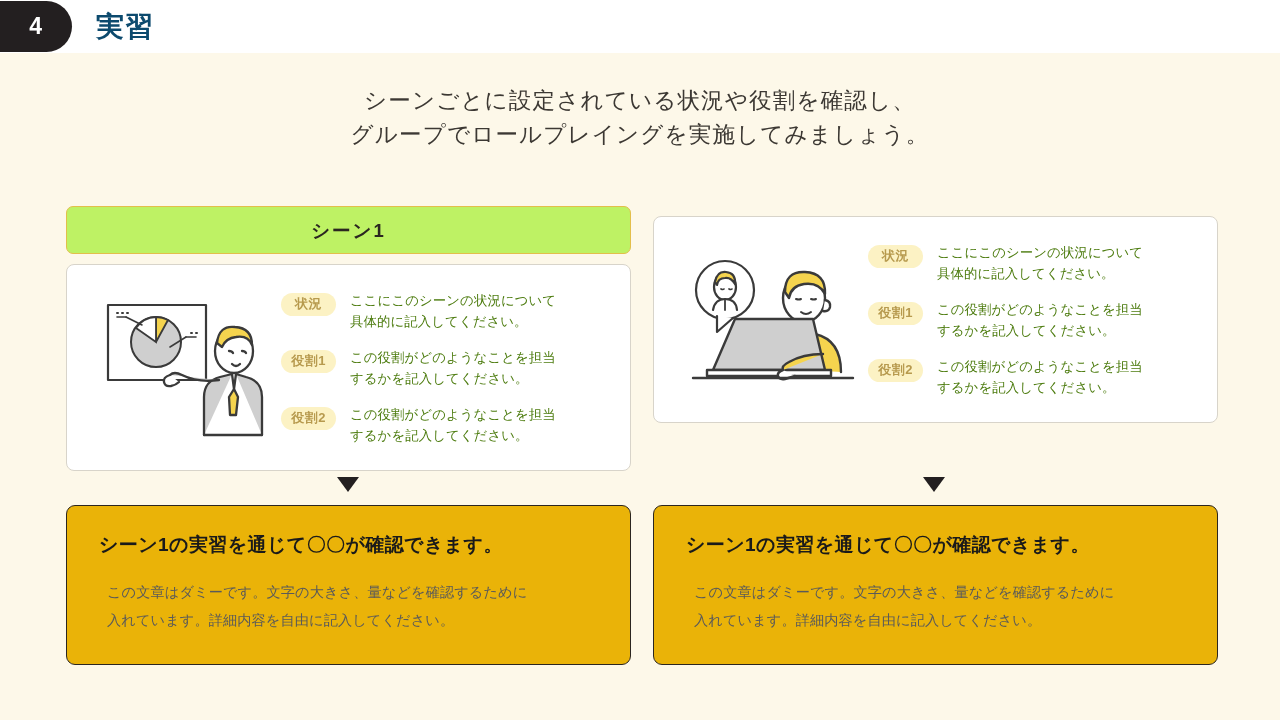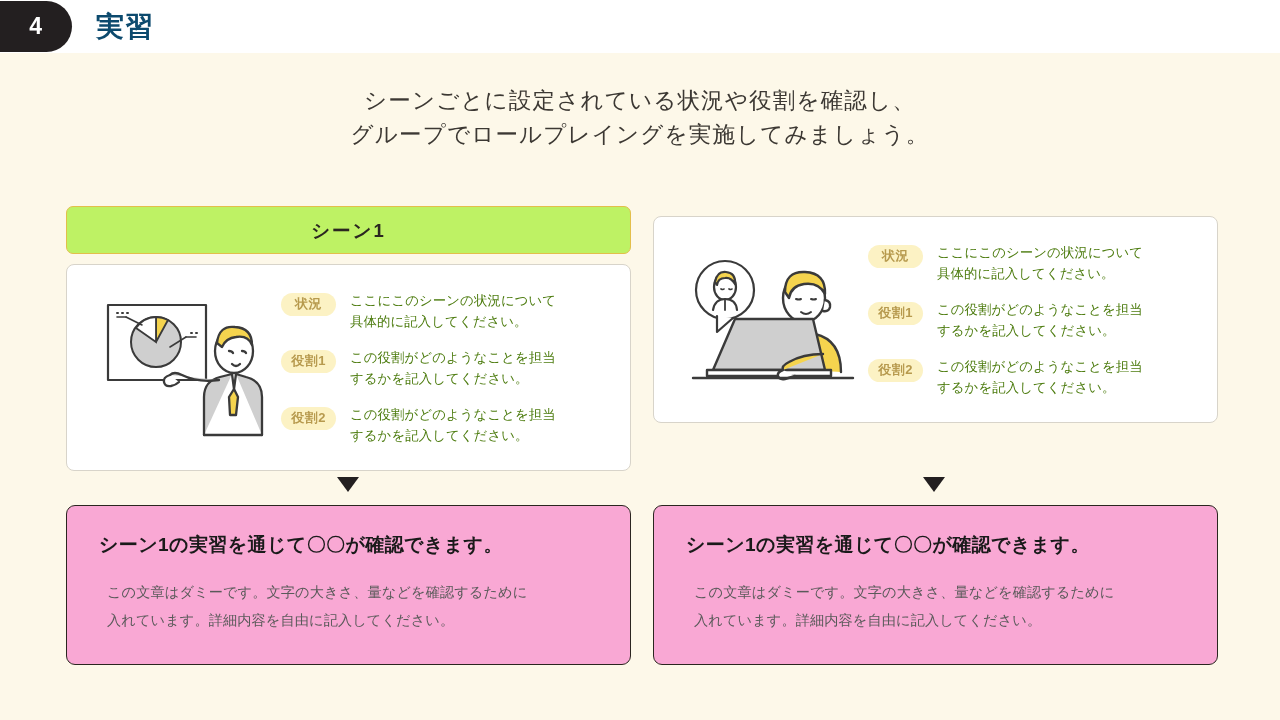--- a/index.html
+++ b/index.html
@@ -81,21 +81,21 @@
     position:absolute;top:477px;width:0;height:0;
     border-left:11px solid transparent;border-right:11px solid transparent;
     border-top:15px solid #231F20;
   }
   .arrow-left{left:337px;}
   .arrow-right{left:923px;}
 
   
   .result{
     position:absolute;top:505px;width:565px;height:160px;
-    background:#f9a8d4;border:1.6px solid #2B2620;border-radius:9px;
+    background:#eab308;border:1.6px solid #2B2620;border-radius:9px;
     box-sizing:border-box;padding:26px 30px 0 32px;
   }
   .result-left{left:66px;}
   .result-right{left:653px;}
   .result-title{
     font-size:19px;font-weight:bold;color:#1A1A1A;
     letter-spacing:.4px;white-space:nowrap;
   }
   .result-body{
     margin-top:20px;color:#5A5A5A;

